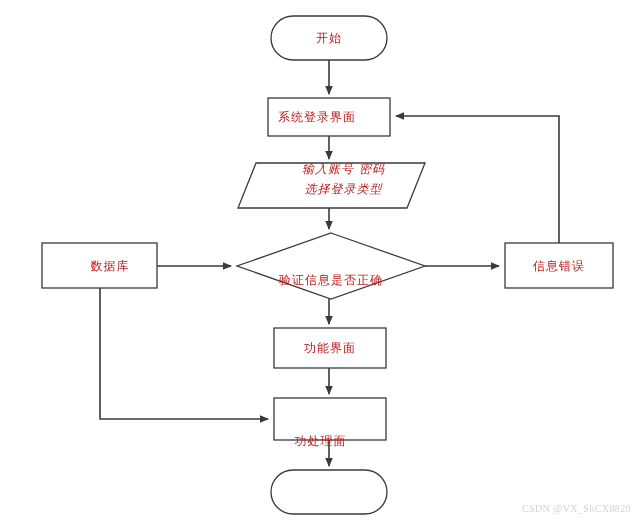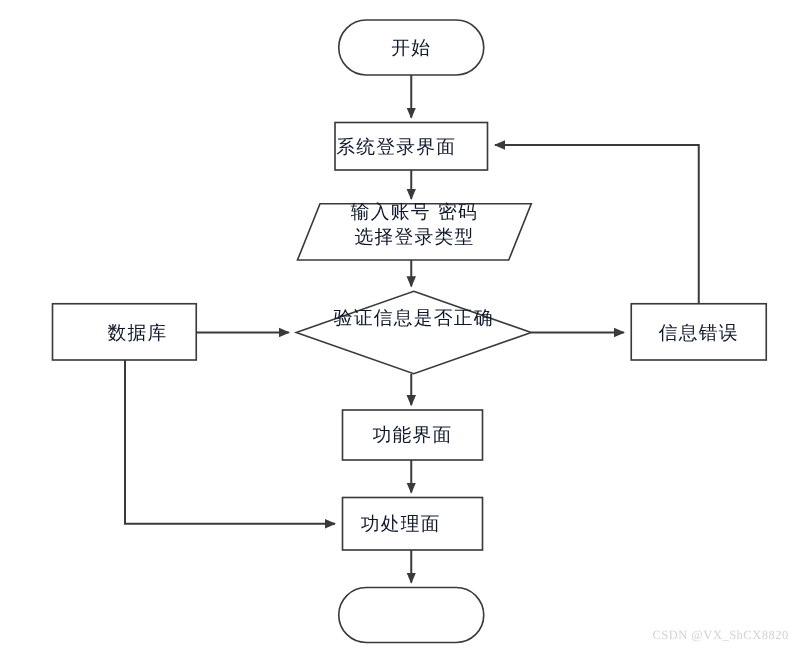--- a/index.html
+++ b/index.html
@@ -27,22 +27,22 @@
     top: 0;
     width: 635px;
     height: 522px;
   }
   .node-label {
     position: absolute;
     display: flex;
     align-items: center;
     justify-content: center;
     text-align: center;
-    color: #0f172a;
-    font-size: 15px;
+    color: #b91c1c;
+    font-size: 12px;
     line-height: 20px;
     letter-spacing: 1px;
     white-space: pre-line;
     pointer-events: none;
   }
   .watermark {
     position: absolute;
     right: 4px;
     bottom: 8px;
     color: #d2d2d2;
@@ -100,29 +100,29 @@
 
     <path d="M 100 288 L 100 419 L 268 419" fill="none" stroke="#3a3a3a" stroke-width="1.6" marker-end="url(#arrowhead)"></path>
 
     <path d="M 329 440 L 329 466" fill="none" stroke="#3a3a3a" stroke-width="1.6" marker-end="url(#arrowhead)"></path>
   </svg>
 
   <div class="node-label" style="left:271px; top:16px; width:116px; height:44px;">开始</div>
 
   <div class="node-label" style="left:256px; top:98px; width:122px; height:38px;">系统登录界面</div>
 
-  <div class="node-label" style="left:238px; top:163px; width:187px; height:31px;">输入账号 密码
+  <div class="node-label" style="left:250px; top:163px; width:187px; height:31px;font-style:italic;">输入账号 密码
 选择登录类型</div>
 
-  <div class="node-label" style="left:237px; top:221px; width:188px; height:66px;">验证信息是否正确</div>
+  <div class="node-label" style="left:237px; top:247px; width:188px; height:66px;">验证信息是否正确</div>
 
   <div class="node-label" style="left:42px; top:243px; width:136px; height:45px;">数据库</div>
 
   <div class="node-label" style="left:274px; top:328px; width:112px; height:40px;">功能界面</div>
 
   <div class="node-label" style="left:505px; top:243px; width:108px; height:45px;">信息错误</div>
 
-  <div class="node-label" style="left:274px; top:398px; width:93px; height:42px;">功处理面</div>
+  <div class="node-label" style="left:274px; top:420px; width:93px; height:42px;">功处理面</div>
 
 
   <div class="watermark">CSDN @VX_ShCX8820</div>
 
 </div>
 
 </body></html>

